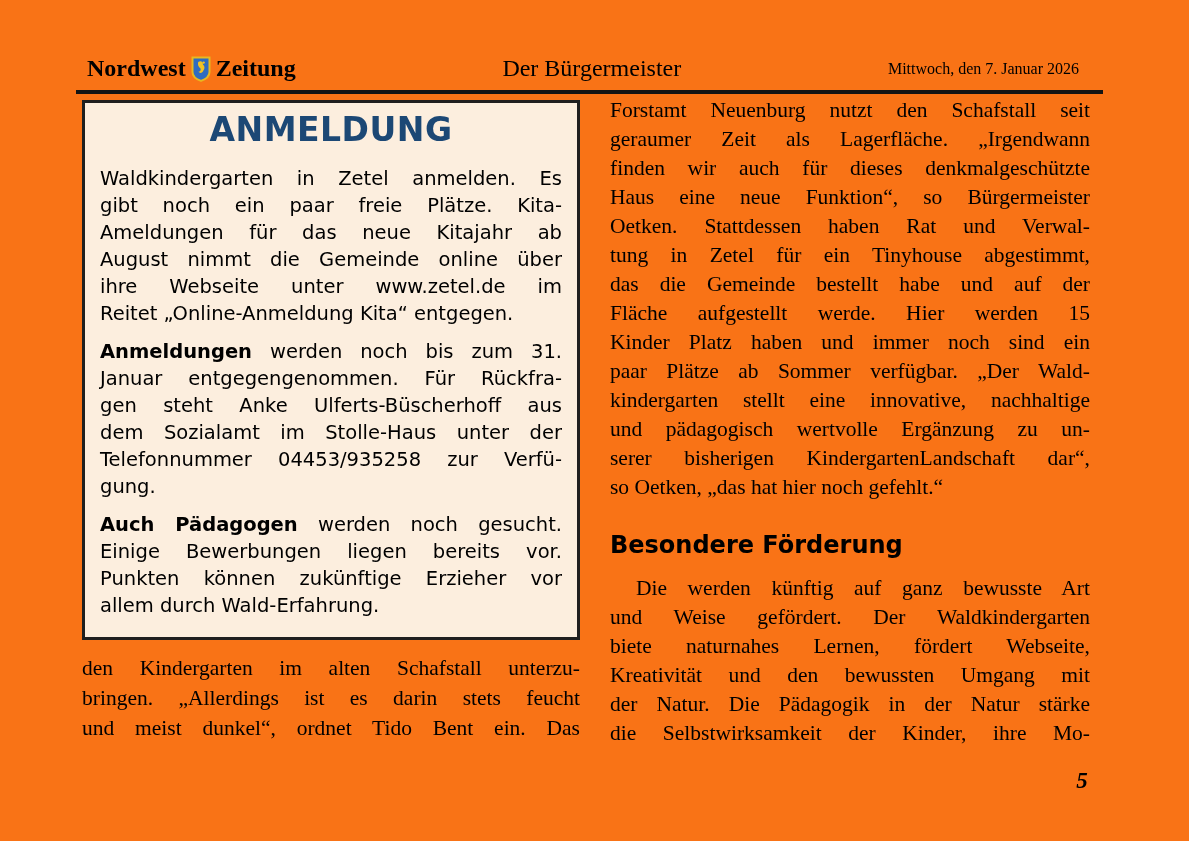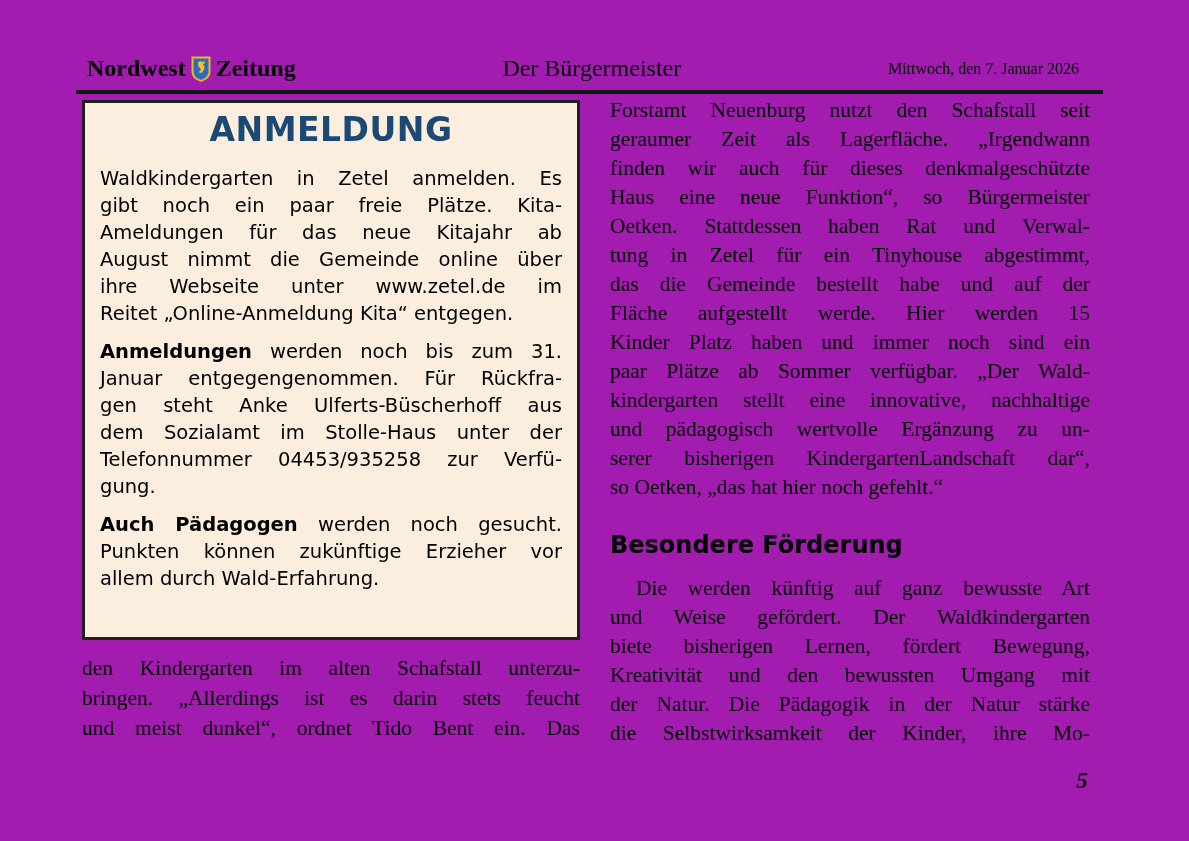--- a/index.html
+++ b/index.html
@@ -1,17 +1,17 @@
 <!DOCTYPE html>
 <html><head>
 <meta charset="utf-8">
 <style>
   html,body { margin:0; padding:0; background:#e9e9e9; }
   .page {
-    position:relative; width:1189px; height:841px; background:#a21caf;
+    position:relative; width:1189px; height:841px; background:#f97316;
     font-family:"Liberation Serif", serif; color:#000; overflow:hidden;
     margin:0 auto;
   }
 
   
   .header {
     position:absolute; left:76px; top:55px; width:1027px; box-sizing:border-box;
     display:flex; justify-content:space-between; align-items:center;
     border-bottom:4px solid #141414; padding:0 24px 8px 11px;
   }
@@ -102,20 +102,21 @@
           <div class="jline">gen steht Anke Ulferts-Büscherhoff aus</div>
           <div class="jline">dem Sozialamt im Stolle-Haus unter der</div>
           <div class="jline">Telefonnummer 04453/935258 zur Verfü-</div>
           <div class="jline jline-last">gung.</div>
         </div>
     </div>
 
     <div class="box-para">
       <div class="jline"><strong>Auch Pädagogen</strong><span> werden noch gesucht.</span></div>
       <div>
+          <div class="jline">Einige Bewerbungen liegen bereits vor.</div>
           <div class="jline">Punkten können zukünftige Erzieher vor</div>
           <div class="jline jline-last">allem durch Wald-Erfahrung.</div>
         </div>
     </div>
   </div>
 
   <div class="left-text">
       <div class="jline">den Kindergarten im alten Schafstall unterzu-</div>
       <div class="jline">bringen. „Allerdings ist es darin stets feucht</div>
       <div class="jline">und meist dunkel“, ordnet Tido Bent ein. Das</div>
@@ -135,21 +136,21 @@
         <div class="jline">paar Plätze ab Sommer verfügbar. „Der Wald-</div>
         <div class="jline">kindergarten stellt eine innovative, nachhaltige</div>
         <div class="jline">und pädagogisch wertvolle Ergänzung zu un-</div>
         <div class="jline">serer bisherigen KindergartenLandschaft dar“,</div>
         <div class="jline jline-last">so Oetken, „das hat hier noch gefehlt.“</div>
       </div>
     <div class="section-heading">Besondere Förderung</div>
     <div class="indent-first">
         <div class="jline">Die werden künftig auf ganz bewusste Art</div>
         <div class="jline">und Weise gefördert. Der Waldkindergarten</div>
-        <div class="jline">biete bisherigen Lernen, fördert Bewegung,</div>
+        <div class="jline">biete naturnahes Lernen, fördert Webseite,</div>
         <div class="jline">Kreativität und den bewussten Umgang mit</div>
         <div class="jline">der Natur. Die Pädagogik in der Natur stärke</div>
         <div class="jline">die Selbstwirksamkeit der Kinder, ihre Mo-</div>
       </div>
   </div>
 
   <div class="pagenum">5</div>
 
 </div>
 

